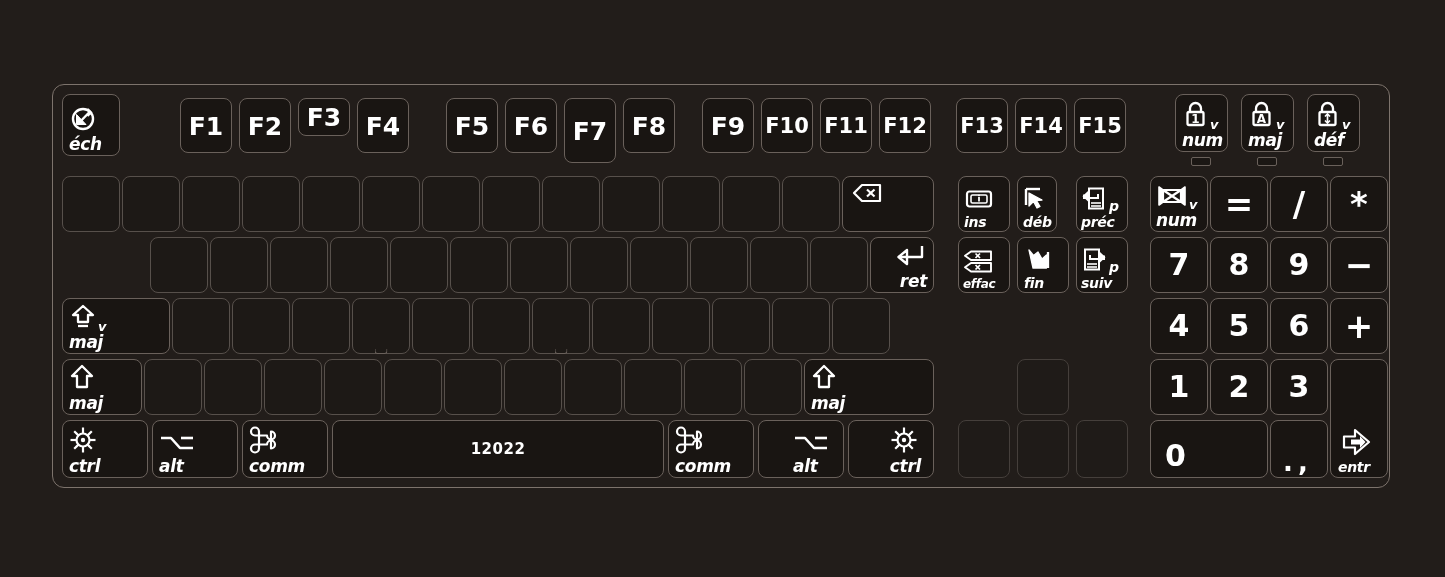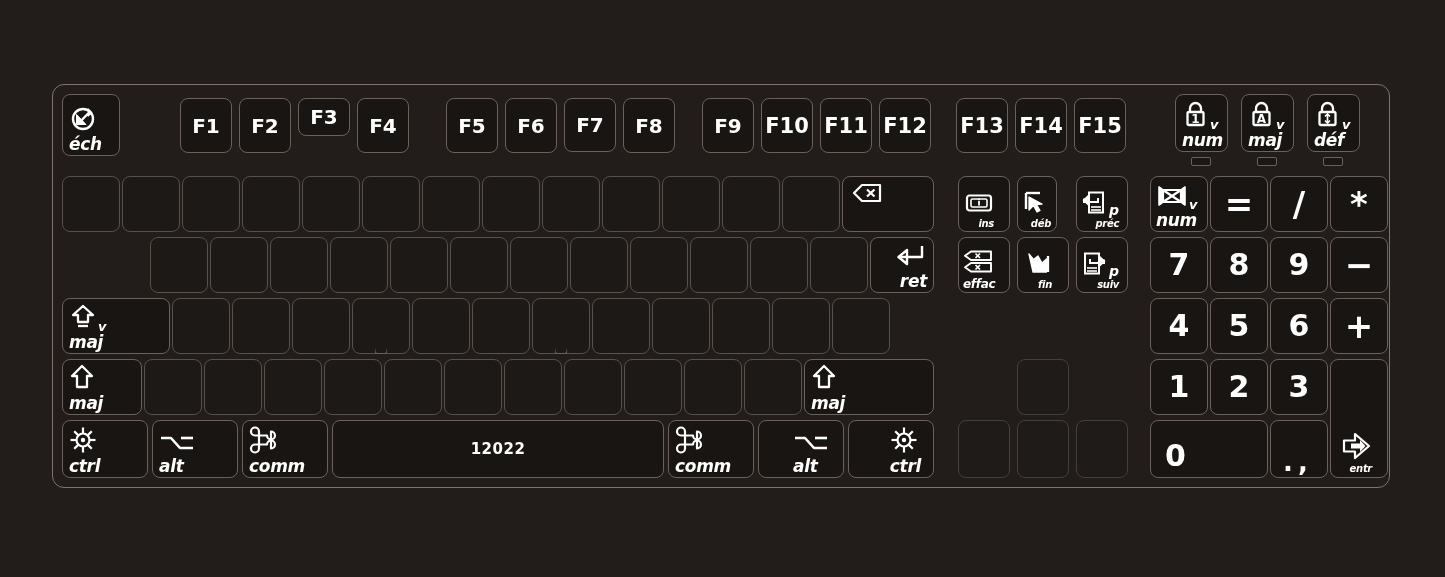--- a/index.html
+++ b/index.html
@@ -77,32 +77,32 @@
   .word {
     font-family: "DejaVu Sans", sans-serif;
     font-weight: bold;
     font-style: italic;
     font-size: 17px;
     color: #ffffff;
     letter-spacing: -0.3px;
     white-space: nowrap;
     display: block;
   }
-  .word.sm { font-size: 10px; text-align: right; }
+  .word.sm { font-size: 14px; }
   .word.xs { font-size: 12px; font-style: italic; }
 
   
   .bigtext {
     font-family: "DejaVu Sans", sans-serif;
     font-weight: bold;
     font-size: 30px;
     color: #ffffff;
     line-height: 1;
   }
-  .bigtext.fkey { font-size: 20px; }
+  .bigtext.fkey { font-size: 25px; }
   .bigtext.fkey2 { font-size: 21px; }
   .bigtext.op { font-size: 34px; }
   .spacecode {
     font-family: "DejaVu Sans", sans-serif;
     font-weight: bold;
     font-size: 15px;
     color: #ffffff;
     letter-spacing: 0.5px;
   }
 
@@ -197,21 +197,21 @@
   <div class="key" style="left:357px; top:98px; width:52px; height:55px;">
     <div class="legend center"><span class="bigtext fkey">F4</span></div>
   </div>
 
   <div class="key" style="left:446px; top:98px; width:52px; height:55px;">
     <div class="legend center"><span class="bigtext fkey">F5</span></div>
   </div>
   <div class="key" style="left:505px; top:98px; width:52px; height:55px;">
     <div class="legend center"><span class="bigtext fkey">F6</span></div>
   </div>
-  <div class="key" style="left:564px; top:98px; width:52px; height:54px;text-decoration:underline;">
+  <div class="key" style="left:564px; top:98px; width:52px; height:65px;text-decoration:underline;">
     <div class="legend center"><span class="bigtext fkey">F7</span></div>
   </div>
   <div class="key" style="left:623px; top:98px; width:52px; height:55px;">
     <div class="legend center"><span class="bigtext fkey">F8</span></div>
   </div>
 
   <div class="key" style="left:702px; top:98px; width:52px; height:55px;">
     <div class="legend center"><span class="bigtext fkey">F9</span></div>
   </div>
   <div class="key" style="left:761px; top:98px; width:52px; height:55px;">

